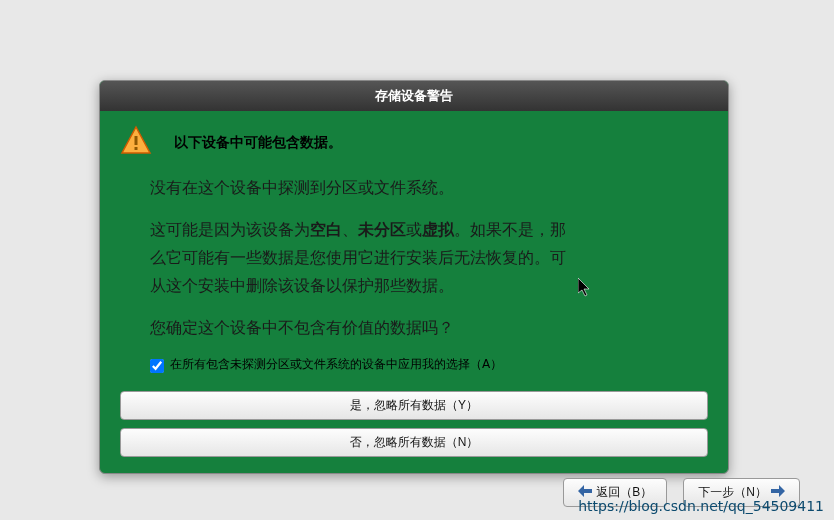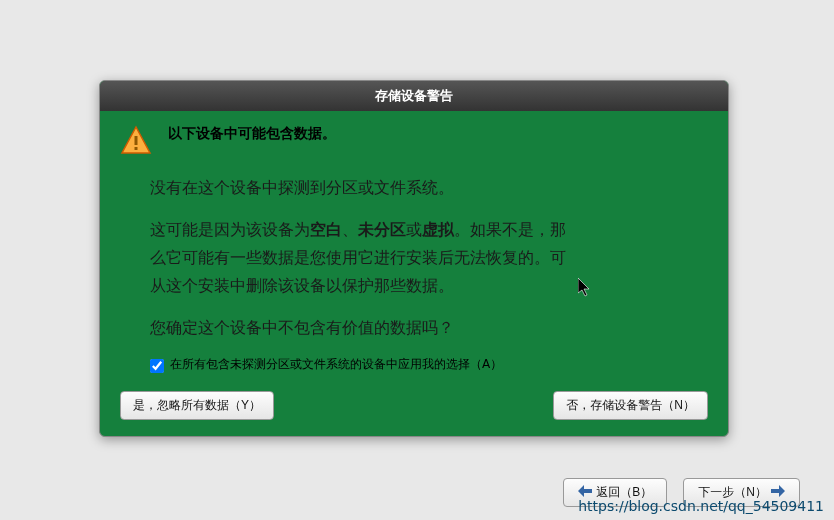--- a/index.html
+++ b/index.html
@@ -29,21 +29,22 @@
       text-align: center;
       padding: 6px 0;
       border-radius: 5px 5px 0 0;
       font-size: 13px;
     }
     .content {
       padding: 14px 20px 16px 20px;
     }
     .header-row {
       display: flex;
-      gap: 16px;
+      align-items: center;
+      gap: 22px;
       margin-bottom: 14px;
     }
     .warn-icon svg { width: 32px; height: 32px; }
     .headline { font-weight: bold; font-size: 14px; }
     .device-row {
       display: flex;
       align-items: flex-start;
       gap: 10px;
       margin-left: 30px;
       margin-bottom: 16px;
@@ -64,23 +65,24 @@
       margin-left: 30px;
       margin-top: 6px;
       display: flex;
       align-items: flex-end;
       gap: 6px;
       font-size: 12px;
     }
     .checkbox-row input { width: 14px; height: 14px; }
     .button-row {
       display: flex;
-      justify-content: space-between;
+      justify-content: flex-end;
       gap: 8px;
       margin-top: 18px;
+      flex-direction: column;
     }
     .btn {
       background: linear-gradient(to bottom, #fdfdfd, #e6e6e6);
       border: 1px solid #999;
       border-radius: 4px;
       padding: 5px 12px;
       font-size: 12px;
       cursor: pointer;
       color: #111;
     }
@@ -131,21 +133,21 @@
       <p>您确定这个设备中不包含有价值的数据吗？</p>
     </div>
 
     <div class="checkbox-row">
       <input type="checkbox" checked="" style="">
       <span>在所有包含未探测分区或文件系统的设备中应用我的选择（A）</span>
     </div>
 
     <div class="button-row">
       <button class="btn">是，忽略所有数据（Y）</button>
-      <button class="btn">否，存储设备警告（N）</button>
+      <button class="btn">否，忽略所有数据（N）</button>
     </div>
   </div>
 </div>
 
 <div class="nav-buttons">
   <button class="btn">
     <span class="arrow-left">
       <svg width="14" height="12" viewBox="0 0 14 12">
           <path d="M6 0 L0 6 L6 12 L6 8 L14 8 L14 4 L6 4 Z" fill="#3465a4"></path>
         </svg>

